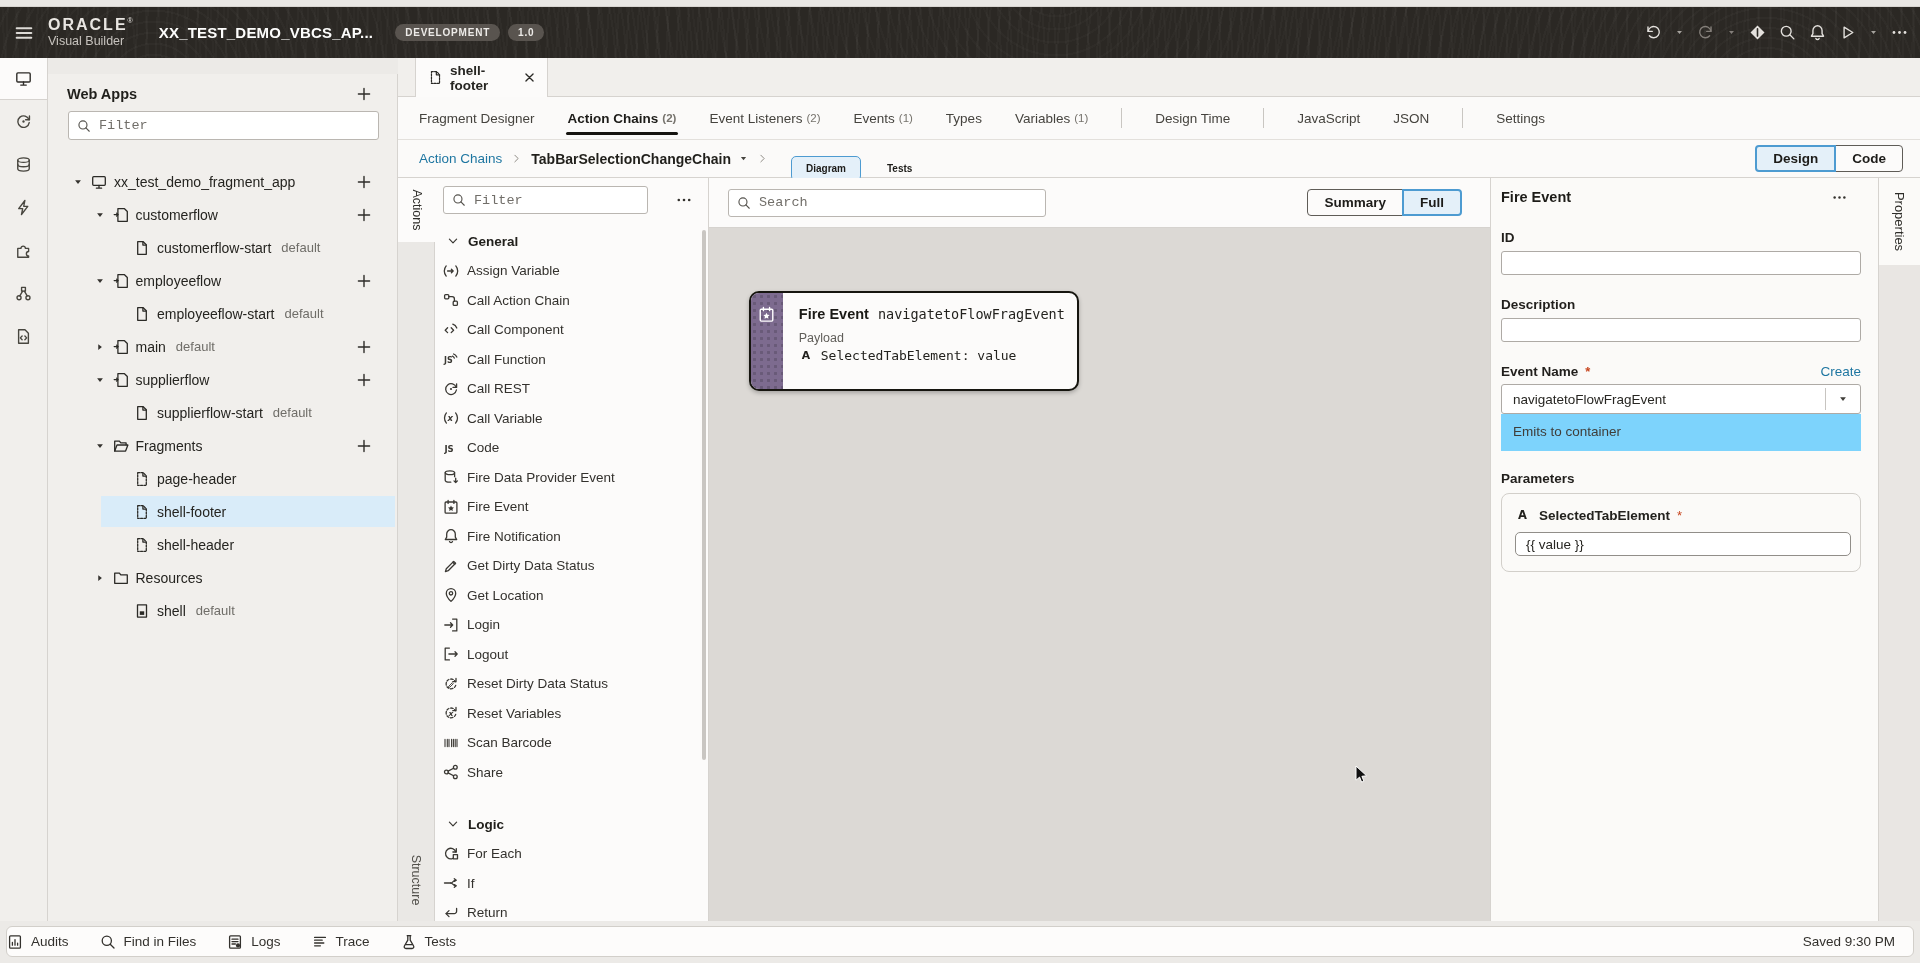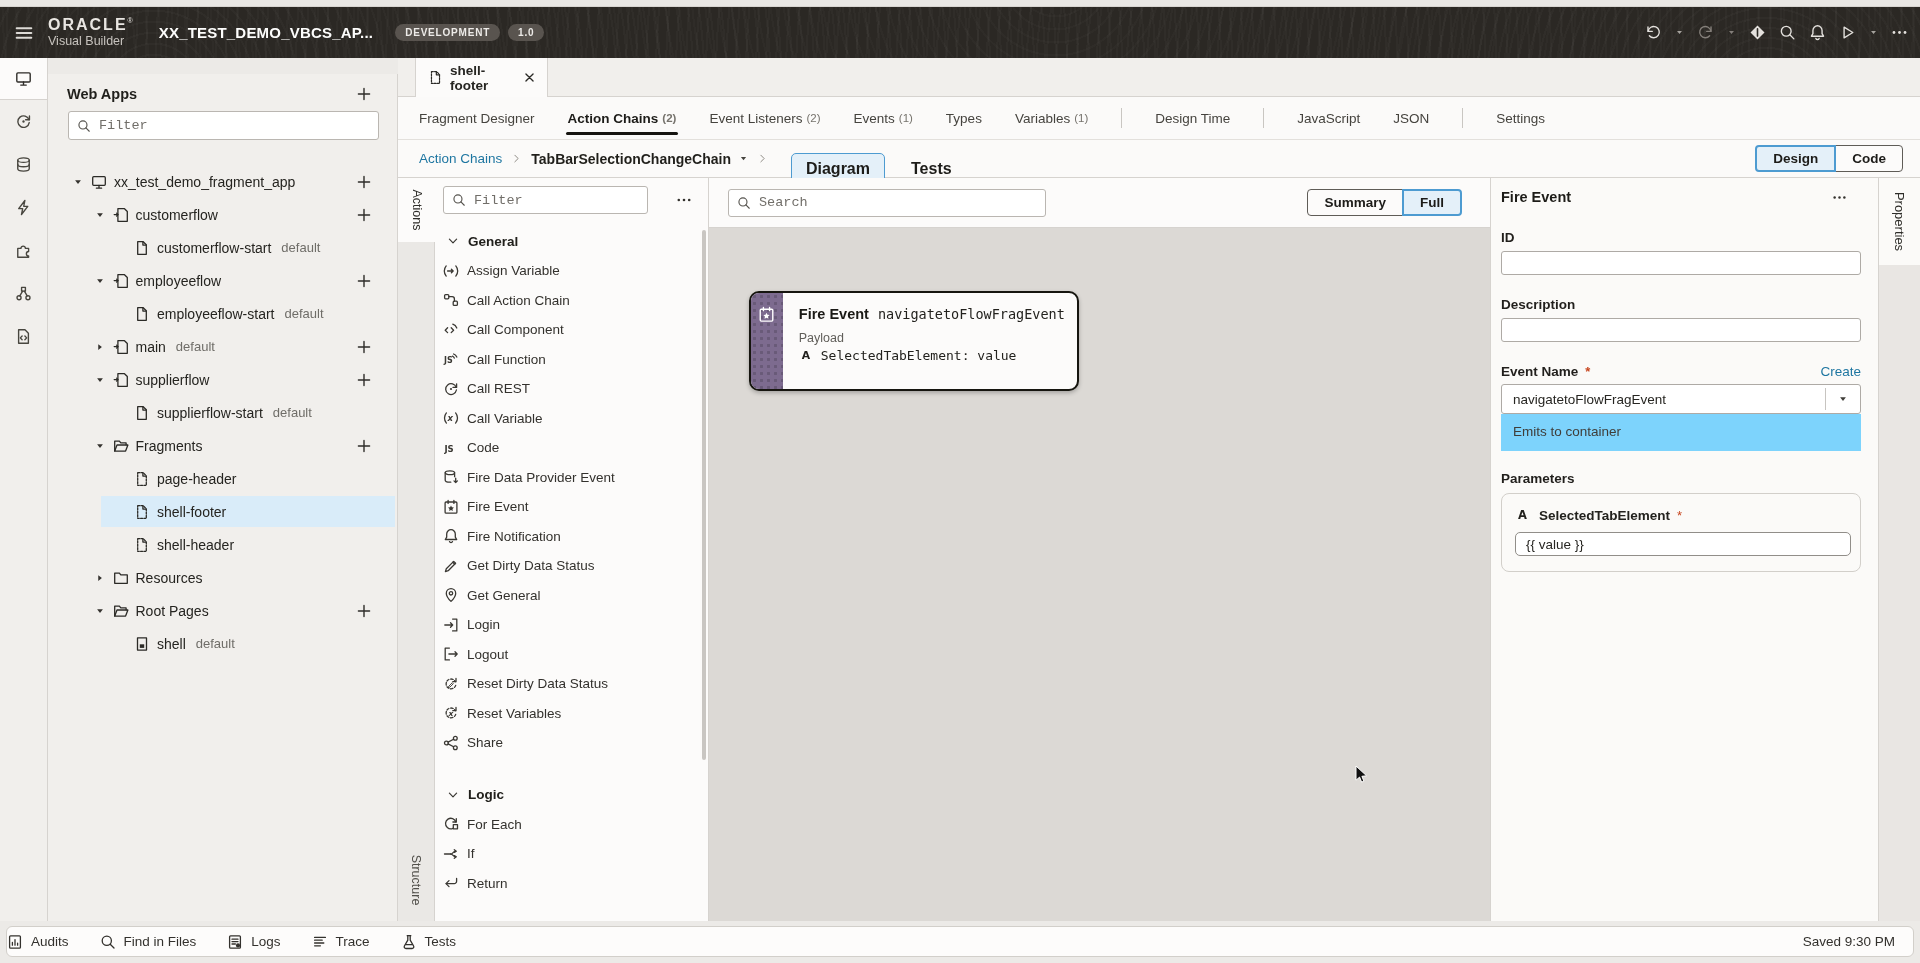--- a/index.html
+++ b/index.html
@@ -67,21 +67,21 @@
   .subtab.active { font-weight:bold; color:#1d1c19; }
   .subtab.active::after { content:""; position:absolute; left:-2px; right:-2px; bottom:4px; height:3.5px; background:#161511; border-radius:2px; }
   .subtab-divider { width:1px; height:20px; background:#c9c6c2; margin-right:33px; }
 
   .breadcrumb { position:absolute; left:398px; top:140px; width:1522px; height:38px; background:#fbfaf9; border-bottom:1px solid #d6d3cf; display:flex; align-items:center; padding-left:21px; }
   .bc-link { font-size:13.5px; color:#1e76a1; cursor:pointer; }
   .bc-sep { width:11px; height:11px; color:#8a8781; margin:0 9px; }
   .bc-current { font-size:14px; font-weight:bold; color:#201f1b; cursor:pointer; }
   .bc-caret { width:9px; height:9px; color:#45433e; margin-left:8px; cursor:pointer; }
   .bc-tabs { display:flex; align-items:center; margin-left:14px; }
-  .bc-tab { font-size:16px; font-weight:bold; color:#1d1c19; padding:6px 14px; cursor:pointer;margin-top:20px; }
+  .bc-tab { font-size:10px; font-weight:bold; color:#1d1c19; padding:6px 14px; cursor:pointer;margin-top:20px; }
   .bc-tab.active { background:#e4f0f9; border:1.5px solid #4d9bd1; border-radius:5px; }
   .bc-tab + .bc-tab { margin-left:12px; }
   .mode-toggle { position:absolute; right:17px; top:5px; display:flex; }
   .seg-btn { height:27px; display:flex; align-items:center; padding:0 16px; font-size:13.5px; font-weight:bold; color:#1d1c19; background:#fcfbfa; border:1px solid #5f5c57; cursor:pointer; }
   .seg-btn:first-child { border-radius:4px 0 0 4px; }
   .seg-btn:last-child { border-radius:0 4px 4px 0; margin-left:-1px; }
   .seg-btn.active { background:#e4f0f9; border:2px solid #4d9bd1; z-index:1; }
 
   
   .palette-rail { position:absolute; left:398px; top:178px; width:37px; height:743px; background:#eae8e5; border-right:1px solid #d6d3cf; }
@@ -503,39 +503,20 @@
             <path d="M5.2 3.4v9.2L11 8z" fill="currentColor" stroke="none"></path>
           </svg>
         </span>
         <span class="icon tree-icon">
           <svg viewBox="0 0 16 16" fill="none" stroke="currentColor" stroke-width="1.3" stroke-linecap="round" stroke-linejoin="round" style="font-family:'DejaVu Sans',sans-serif">
             <path d="M1.7 3.1h4.7l1.4 1.8h6.5v8.4H1.7z"></path>
           </svg>
         </span>
         <span class="tree-label">Resources</span>
       </div>
-      <div class="tree-row" style="--indent: 43.5px;">
-        <span class="expander">
-          <svg viewBox="0 0 16 16" fill="none" stroke="currentColor" stroke-width="1.3" stroke-linecap="round" stroke-linejoin="round" style="font-family:'DejaVu Sans',sans-serif">
-            <path d="M3.4 5.2h9.2L8 11z" fill="currentColor" stroke="none"></path>
-          </svg>
-        </span>
-        <span class="icon tree-icon">
-          <svg viewBox="0 0 16 16" fill="none" stroke="currentColor" stroke-width="1.3" stroke-linecap="round" stroke-linejoin="round" style="font-family:'DejaVu Sans',sans-serif">
-            <path d="M1.7 13.1V3.1h4.7l1.4 1.8h5.3v1.9"></path>
-            <path d="M1.7 13.1h10.9l2.3-6.1H4z"></path>
-          </svg>
-        </span>
-        <span class="tree-label">Root Pages</span>
-        <span class="icon row-add">
-          <svg viewBox="0 0 16 16" fill="none" stroke="currentColor" stroke-width="1.3" stroke-linecap="round" stroke-linejoin="round" style="font-family:'DejaVu Sans',sans-serif">
-            <path d="M8 2.4v11.2M2.4 8h11.2" stroke-width="1.4"></path>
-          </svg>
-        </span>
-      </div>
       <div class="tree-row" style="--indent: 65px;">
         <span class="expander"></span>
         <span class="icon tree-icon">
           <svg viewBox="0 0 16 16" fill="none" stroke="currentColor" stroke-width="1.3" stroke-linecap="round" stroke-linejoin="round" style="font-family:'DejaVu Sans',sans-serif">
             <path d="M3.5 1.9h9v12.2h-9z"></path>
             <path d="M5.8 8.3h4.4v3.6H5.8z" fill="currentColor" stroke="none"></path>
           </svg>
         </span>
         <span class="tree-label">shell</span>
         <span class="tree-badge">default</span>
@@ -768,21 +749,21 @@
         </span>
         <span class="pal-item-label">Get Dirty Data Status</span>
       </div>
       <div class="pal-item">
         <span class="icon">
           <svg viewBox="0 0 16 16" fill="none" stroke="currentColor" stroke-width="1.3" stroke-linecap="round" stroke-linejoin="round" style="font-family:'DejaVu Sans',sans-serif">
             <path d="M8 1.7a4.7 4.7 0 0 1 4.7 4.7c0 3.3-4.7 8-4.7 8s-4.7-4.7-4.7-8A4.7 4.7 0 0 1 8 1.7z"></path>
             <circle cx="8" cy="6.3" r="1.7"></circle>
           </svg>
         </span>
-        <span class="pal-item-label">Get General</span>
+        <span class="pal-item-label">Get Location</span>
       </div>
       <div class="pal-item">
         <span class="icon">
           <svg viewBox="0 0 16 16" fill="none" stroke="currentColor" stroke-width="1.3" stroke-linecap="round" stroke-linejoin="round" style="font-family:'DejaVu Sans',sans-serif">
             <path d="M9.6 2.1h4.2v11.8H9.6"></path>
             <path d="M1.8 8h7.9M9.7 8 7.5 5.8M9.7 8l-2.2 2.2"></path>
           </svg>
         </span>
         <span class="pal-item-label">Login</span>
       </div>
@@ -807,20 +788,28 @@
       </div>
       <div class="pal-item">
         <span class="icon">
           <svg viewBox="0 0 16 16" fill="none" stroke="currentColor" stroke-width="1.3" stroke-linecap="round" stroke-linejoin="round" style="font-family:'DejaVu Sans',sans-serif">
             <path d="M12.7 9.4a4.9 4.9 0 1 1-.3-3.7" stroke-dasharray="2.4 1.7"></path>
             <path d="M13 2.5v3.2H9.8"></path>
             <text x="5.4" y="11.2" font-size="7.5" font-style="italic" font-weight="bold" fill="currentColor" stroke="none">x</text>
           </svg>
         </span>
         <span class="pal-item-label">Reset Variables</span>
+      </div>
+      <div class="pal-item">
+        <span class="icon">
+          <svg viewBox="0 0 16 16" fill="none" stroke="currentColor" stroke-width="1.3" stroke-linecap="round" stroke-linejoin="round" style="font-family:'DejaVu Sans',sans-serif">
+            <path d="M2 4.4v7.2M4.3 4.4v7.2M6 4.4v7.2M8.6 4.4v7.2M10.4 4.4v7.2M12.2 4.4v7.2M14 4.4v7.2" stroke-width="1.1"></path>
+          </svg>
+        </span>
+        <span class="pal-item-label">Scan Barcode</span>
       </div>
       <div class="pal-item">
         <span class="icon">
           <svg viewBox="0 0 16 16" fill="none" stroke="currentColor" stroke-width="1.3" stroke-linecap="round" stroke-linejoin="round" style="font-family:'DejaVu Sans',sans-serif">
             <circle cx="3.4" cy="8" r="1.9"></circle>
             <circle cx="12.3" cy="3.3" r="1.9"></circle>
             <circle cx="12.3" cy="12.7" r="1.9"></circle>
             <path d="M5.1 7.1l5.5-2.9M5.1 8.9l5.5 2.9"></path>
           </svg>
         </span>

